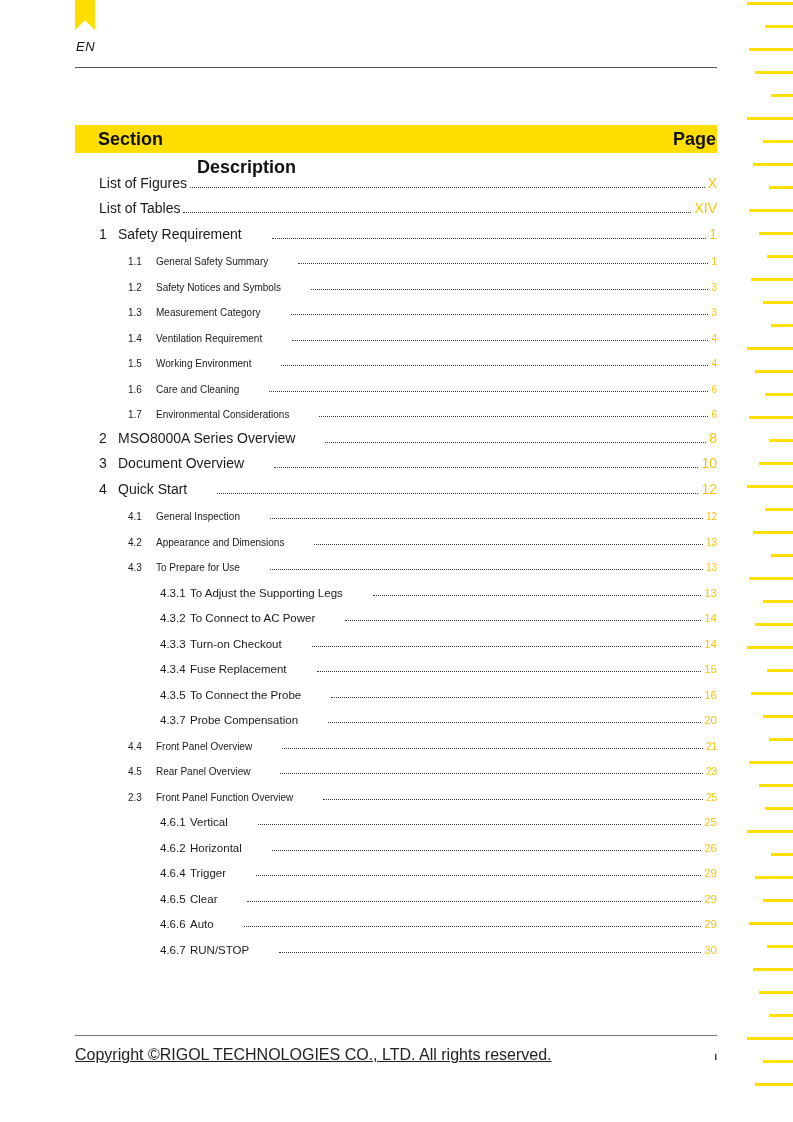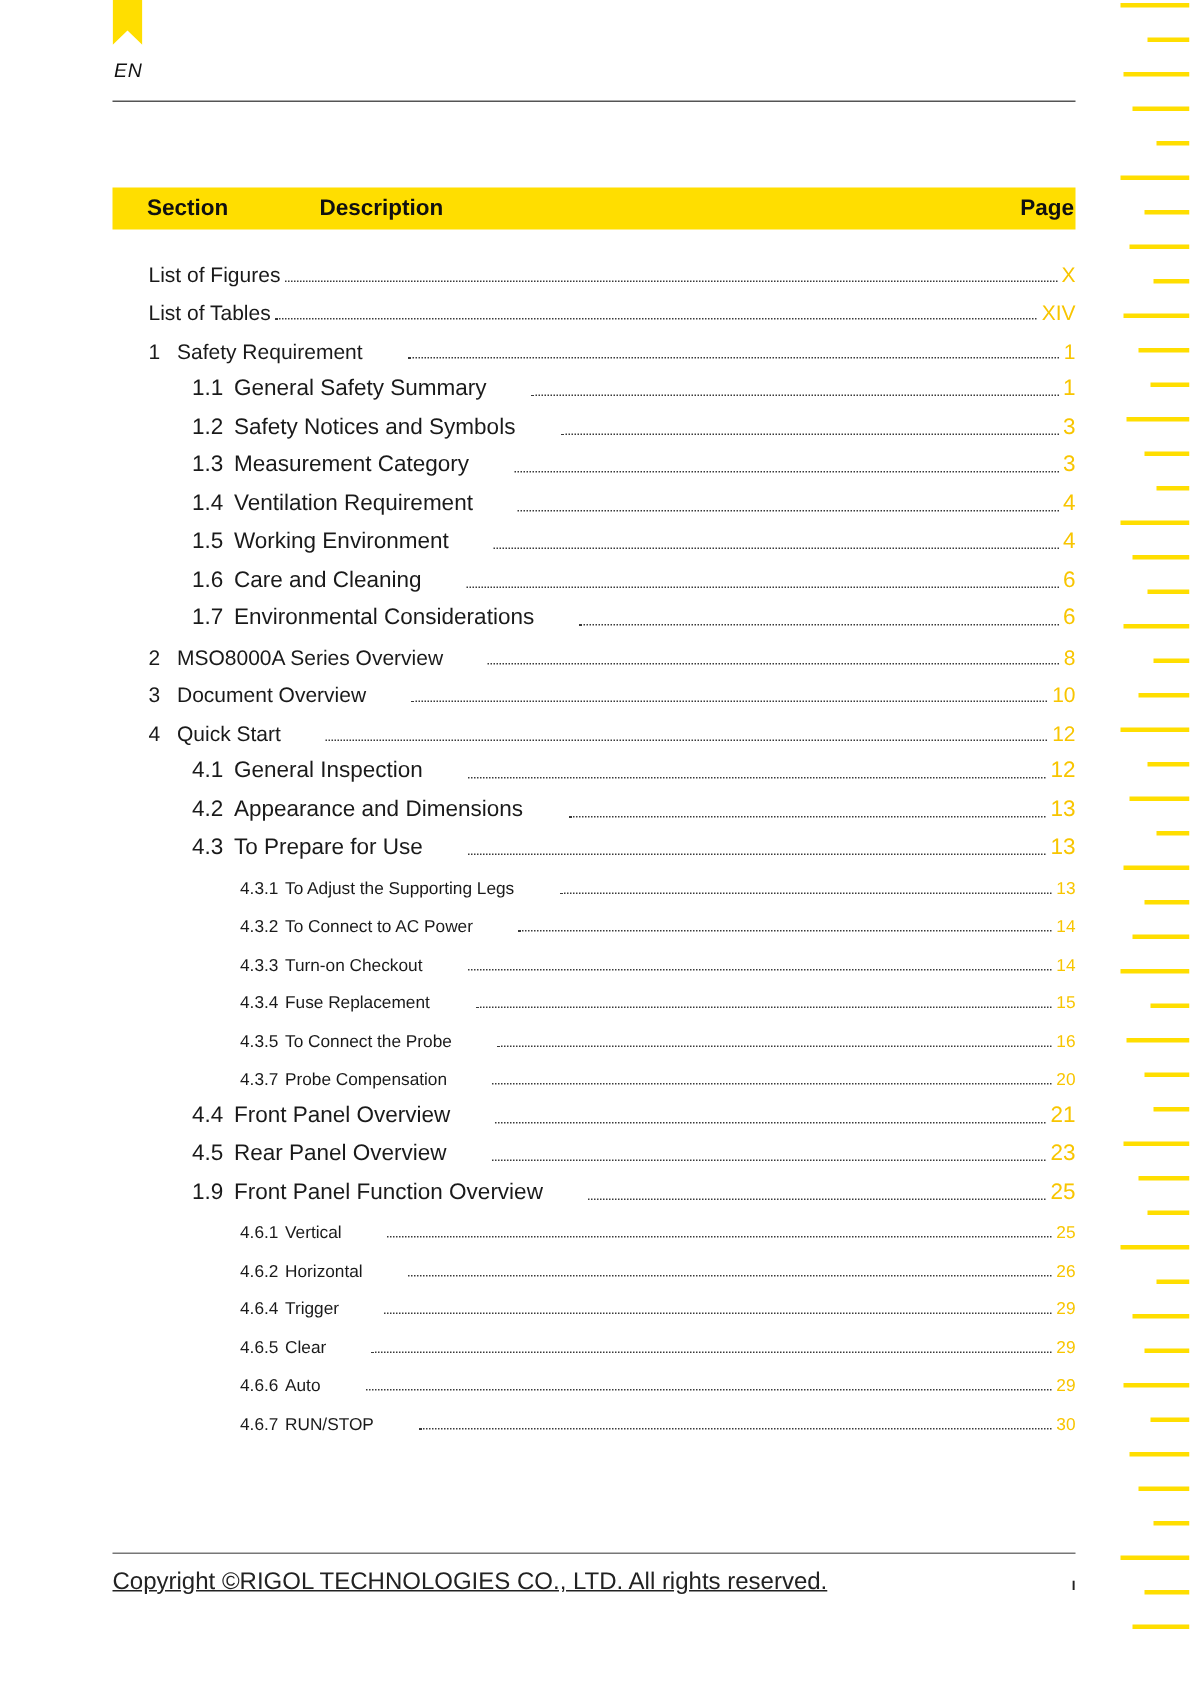--- a/index.html
+++ b/index.html
@@ -31,38 +31,38 @@
   .top-rule {
     position: absolute; left: 75px; top: 67px; width: 642px;
     border: none; border-top: 1px solid #555;
   }
 
   
   .toc-header {
     position: absolute; left: 75px; top: 125px;
     width: 642px; height: 28px;
     background: var(--accent);
-    font-weight: bold; font-size: 15px; color: #101010;
+    font-weight: bold; font-size: 18px; color: #101010;
   }
   .toc-header span { position: absolute; top: 50%; transform: translateY(-50%); }
   .col-section { left: 23px; }
-  .col-desc { left: 138px; }
+  .col-desc { left: 122px; margin-top: 28px; }
   .col-page { right: 1px; padding-left: 16px; }
 
   
   .toc-list {
     position: absolute; left: 75px; top: 170px; width: 642px;
   }
   .toc-row {
     display: flex; align-items: flex-end;
     height: 25.5px; padding-bottom: 5px;
     white-space: nowrap;
   }
   .lvl0 { font-size: 14px;   padding-left: 24px; }
-  .lvl1 { font-size: 15px;   padding-left: 53px; }
+  .lvl1 { font-size: 10px;   padding-left: 53px; }
   .lvl2 { font-size: 11.5px; padding-left: 85px; }
   .num { flex: none; }
   .lvl0 .num { min-width: 19px; }
   .lvl1 .num { min-width: 28px; }
   .lvl2 .num { min-width: 30px; }
   .num.empty { min-width: 0; }
   .title { flex: none; }
   .leader {
     flex: 1 1 auto;
     border-bottom: 1.5px dotted #3a3a3a;
@@ -251,21 +251,21 @@
         <span class="leader"></span>
         <span class="pg">21</span>
       </div>
       <div class="toc-row lvl1">
         <span class="num">4.5</span>
         <span class="title">Rear Panel Overview</span>
         <span class="leader"></span>
         <span class="pg">23</span>
       </div>
       <div class="toc-row lvl1">
-        <span class="num">1.9</span>
+        <span class="num">2.3</span>
         <span class="title">Front Panel Function Overview</span>
         <span class="leader"></span>
         <span class="pg">25</span>
       </div>
       <div class="toc-row lvl2">
         <span class="num">4.6.1</span>
         <span class="title">Vertical</span>
         <span class="leader"></span>
         <span class="pg">25</span>
       </div>

